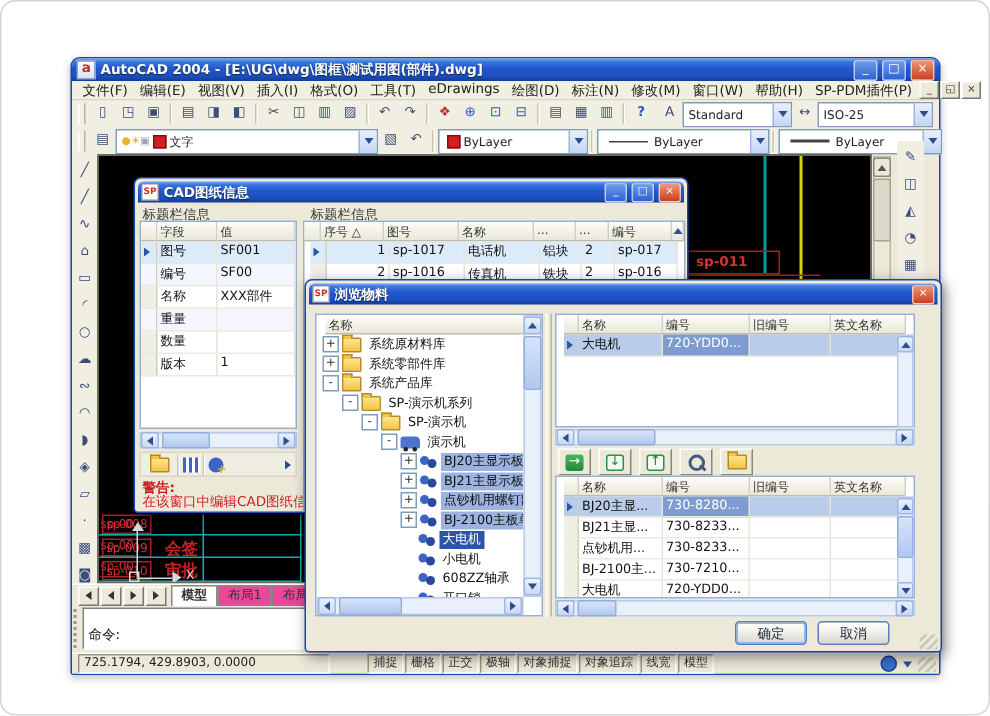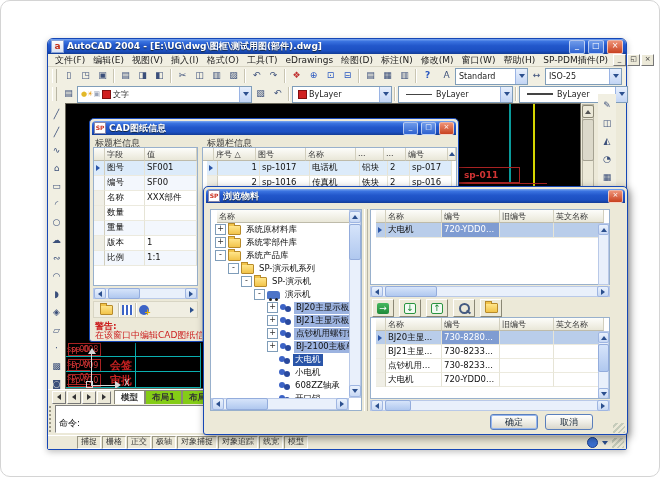--- a/index.html
+++ b/index.html
@@ -49,21 +49,21 @@
   .redtx{color:#d23434;}
   .strip-row{left:1px;width:23px;height:13px;border-bottom:1px solid #a82222;color:#d23434;font-size:8px;line-height:12px;overflow:hidden;white-space:nowrap;}
   .cy{background:#0ab0b0;}
   .sp-box{border:1px solid #a82222;color:#d23434;font-size:8px;line-height:11px;padding:0 2px;white-space:nowrap;}
   .bigred{color:#c42020;font-size:11px;font-weight:bold;white-space:nowrap;}
   .ucs{background:#d8d8d8;}
 
   
   .tabsrow{left:47px;top:388px;width:578px;height:15px;background:#ece9d8;border-top:1px solid #fff;padding-left:4px;}
   .tnav{width:12px;height:11px;background:#ece9d8;border:1px solid;border-color:#fff #777 #777 #fff;display:flex;align-items:center;justify-content:center;margin-right:1px;flex:none;}
-  .tab{font-size:8.5px;padding:0 6px;height:13px;line-height:13px;background:#84cc16;border:1px solid #8a887a;border-bottom:none;color:#333;flex:none;font-weight:bold;}
+  .tab{font-size:8.5px;padding:0 6px;height:13px;line-height:13px;background:#ec4899;border:1px solid #8a887a;border-bottom:none;color:#333;flex:none;}
   .tab.active{background:#fff;font-weight:bold;}
   .cmdarea{left:48px;top:403px;width:577px;height:30px;background:#ece9d8;}
   .cmdbox{left:6px;top:1px;right:1px;bottom:1px;background:#fff;border:1px solid;border-color:#808080 #fff #fff #808080;font-size:9px;color:#111;padding:2px 3px;display:flex;flex-direction:column;justify-content:flex-end;}
   .statusbar{left:47px;top:434px;width:578px;height:14px;background:#ece9d8;border-top:1px solid #fff;padding-left:4px;}
   .sunken{border:1px solid;border-color:#9a9784 #fff #fff #9a9784;background:#ece9d8;}
   .coords{width:160px;height:11px;font-size:8px;line-height:10px;padding:0 3px;color:#222;flex:none;}
   .stbtn{font-size:8px;line-height:10px;height:11px;padding:0 3px;margin-left:1px;color:#333;flex:none;white-space:nowrap;}
 
   
   .dlg{background:#ece9d8;border:1px solid #1647b5;border-radius:5px 5px 3px 3px;box-shadow:2px 3px 9px rgba(0,0,0,.45);}
@@ -331,20 +331,21 @@
   </div>
 
   <div class="a cmdarea">
     <div class="a" style="left:0;top:2px;width:4px;height:26px;border-left:2px dotted #9a9784"></div>
     <div class="a cmdbox">
       <span>命令:</span>
     </div>
   </div>
 
   <div class="a f statusbar">
+    <span class="sunken coords">725.1794, 429.8903, 0.0000</span>
     <span style="width:24px"></span>
     <span class="sunken stbtn">捕捉</span>
     <span class="sunken stbtn">栅格</span>
     <span class="sunken stbtn">正交</span>
     <span class="sunken stbtn">极轴</span>
     <span class="sunken stbtn">对象捕捉</span>
     <span class="sunken stbtn">对象追踪</span>
     <span class="sunken stbtn">线宽</span>
     <span class="sunken stbtn">模型</span>
     <span style="margin-left:auto"></span>
@@ -381,39 +382,34 @@
       <div class="grow altrow">
         <span class="cell w11 indc"></span>
           <span class="cell w40">编号</span>
           <span class="cell w52">SF00</span>
       </div>
       <div class="grow">
         <span class="cell w11 indc"></span>
           <span class="cell w40">名称</span>
           <span class="cell w52">XXX部件</span>
       </div>
-      <div class="grow">
-        <span class="cell w11 indc"></span>
-          <span class="cell w40">数量</span>
-          <span class="cell w52"></span>
-      </div>
       <div class="grow altrow">
         <span class="cell w11 indc"></span>
           <span class="cell w40">重量</span>
           <span class="cell w52"></span>
       </div>
       <div class="grow">
         <span class="cell w11 indc"></span>
+          <span class="cell w40">数量</span>
+          <span class="cell w52"></span>
+      </div>
+      <div class="grow">
+        <span class="cell w11 indc"></span>
           <span class="cell w40">版本</span>
           <span class="cell w52">1</span>
-      </div>
-      <div class="grow altrow">
-        <span class="cell w11 indc"></span>
-          <span class="cell w40">比例</span>
-          <span class="cell w52">1:1</span>
       </div>
     </div>
 
     <div class="a f sbtrack" style="left:3px;top:169px;width:105px;height:11px">
       <span class="sbbtn" style="width:10px;height:9px">
           <span class="tri tri-l"></span>
         </span>
       <span class="sbthumb" style="width:30px;height:9px;margin-left:2px"></span>
       <span class="sbbtn" style="width:10px;height:9px;margin-left:auto">
           <span class="tri tri-r"></span>
@@ -649,20 +645,27 @@
       </div>
       <div class="grow">
         <span class="cell bw10 indc" style="height:14px"></span>
         <span class="cell bw56" style="height:14px">点钞机用...</span>
         <span class="cell bw58" style="height:14px">730-8233...</span>
         <span class="cell bw54" style="height:14px"></span>
         <span class="cell bw50" style="height:14px"></span>
       </div>
       <div class="grow">
         <span class="cell bw10 indc" style="height:14px"></span>
+        <span class="cell bw56" style="height:14px">BJ-2100主...</span>
+        <span class="cell bw58" style="height:14px">730-7210...</span>
+        <span class="cell bw54" style="height:14px"></span>
+        <span class="cell bw50" style="height:14px"></span>
+      </div>
+      <div class="grow">
+        <span class="cell bw10 indc" style="height:14px"></span>
         <span class="cell bw56" style="height:14px">大电机</span>
         <span class="cell bw58" style="height:14px">720-YDD0...</span>
         <span class="cell bw54" style="height:14px"></span>
         <span class="cell bw50" style="height:14px"></span>
       </div>
       <div class="a sbtrack v" style="right:0;top:13px;width:11px;height:69px">
         <span class="sbbtn" style="width:9px;height:9px">
             <span class="tri tri-u"></span>
           </span>
         <span class="sbthumb" style="width:9px;height:26px;margin-top:1px"></span>

